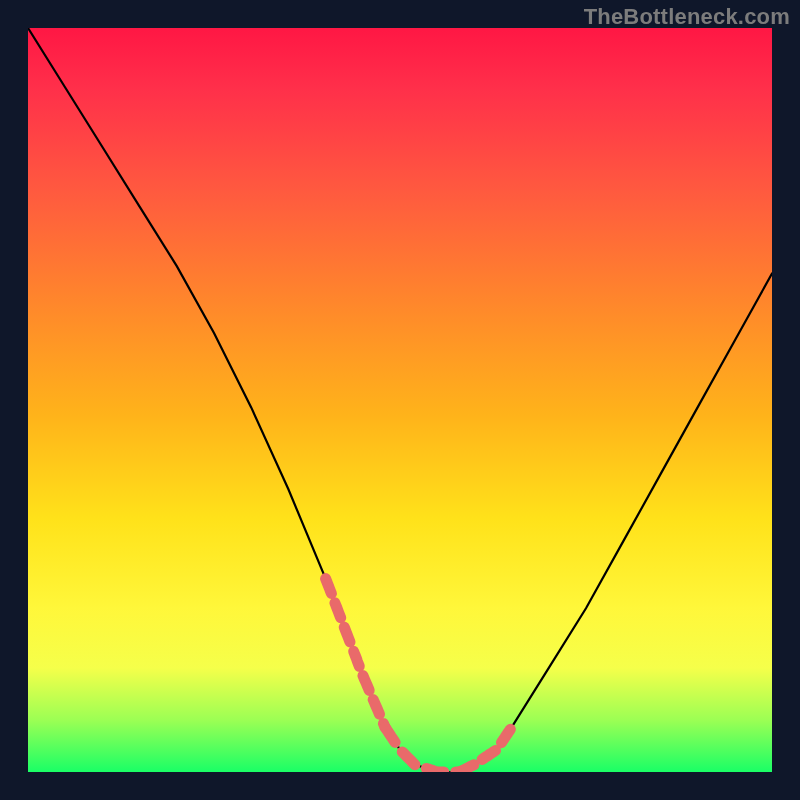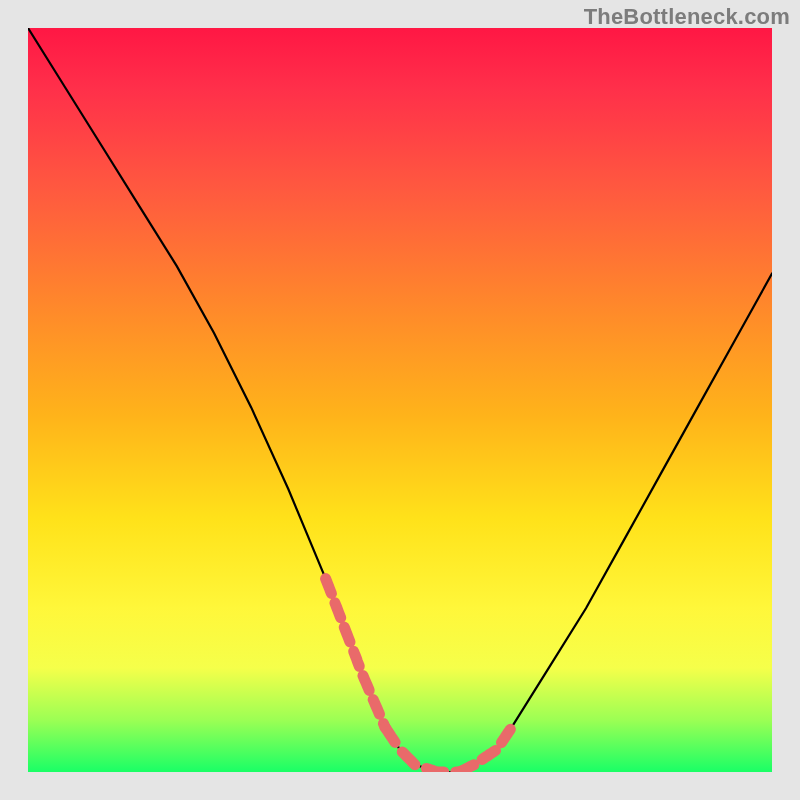--- a/index.html
+++ b/index.html
@@ -7,21 +7,21 @@
     padding: 0;
     width: 800px;
     height: 800px;
     background: #000000;
     overflow: hidden;
     font-family: Arial, Helvetica, sans-serif;
   }
   .frame {
     position: absolute;
     inset: 0;
-    background: #e5e5e5;
+    background: #0f172a;
   }
   .watermark {
     position: absolute;
     top: 4px;
     right: 10px;
     color: #7c7c7c;
     font-size: 22px;
     font-weight: 600;
     letter-spacing: 0.2px;
     z-index: 10;

